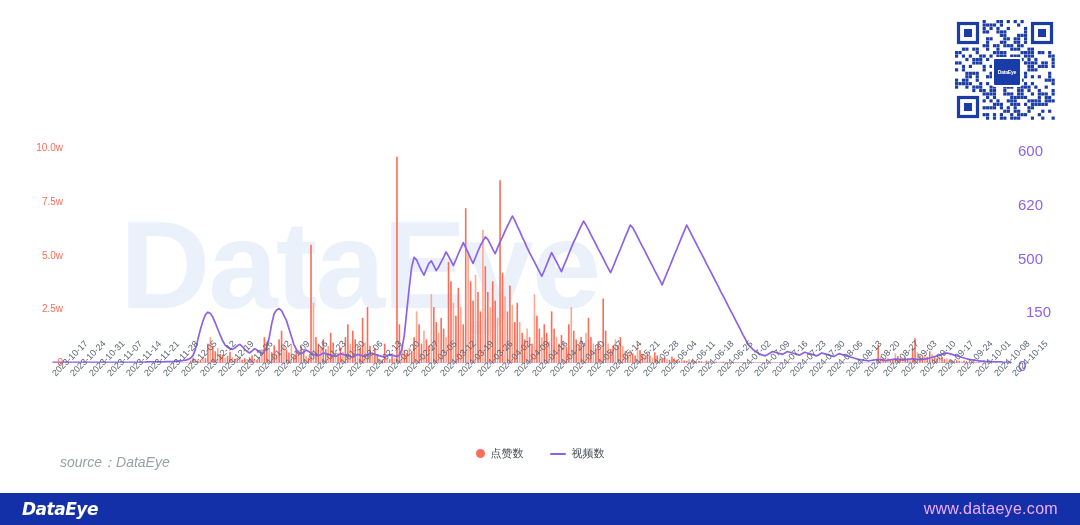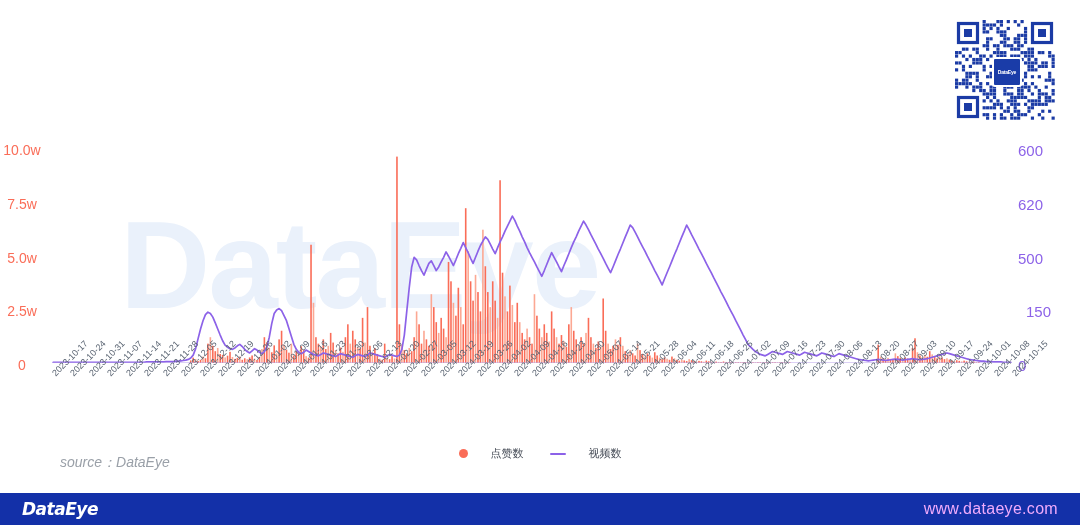--- a/index.html
+++ b/index.html
@@ -39,42 +39,42 @@
     position:absolute;left:120px;top:190px;width:780px;height:150px;
     font-size:125px;font-weight:bold;color:#eaf1fb;
     font-family:"Liberation Sans",sans-serif;
     letter-spacing:-2px;line-height:150px;
     user-select:none;pointer-events:none;white-space:nowrap;
   }
   .chart-svg{position:absolute;left:0;top:0;}
 
   
   .ylab{
-    position:absolute;text-align:center;width:44px;
-    font-size:14px;color:#f9816e;
+    position:absolute;text-align:right;width:44px;
+    font-size:10px;color:#f9816e;padding-left:19px;
   }
   .ylab-r{
     position:absolute;text-align:left;width:40px;left:1018px;
     font-size:15px;color:#9575e0;
   }
   .xlab{
     position:absolute;
     font-size:9px;color:#5a6472;
     transform:rotate(-45deg);
     transform-origin:left top;
     white-space:nowrap;
   }
 
   
   .legend{
     position:absolute;left:0;top:446px;width:1080px;
     display:flex;justify-content:center;align-items:center;gap:26px;
     font-size:11px;color:#444a55;
   }
-  .legend-item{display:flex;align-items:center;gap:23px;}
+  .legend-item{display:flex;align-items:center;gap:6px;}
   .lg-dot{width:9px;height:9px;border-radius:50%;background:#fa6d58;display:inline-block;}
   .lg-line{width:16px;height:2px;background:#8c62e8;display:inline-block;border-radius:1px;}
 
   
   .source{
     position:absolute;left:36px;top:454px;
     font-size:14px;color:#9aa0a8;font-style:italic;margin-left:24px;
   }
 
   

